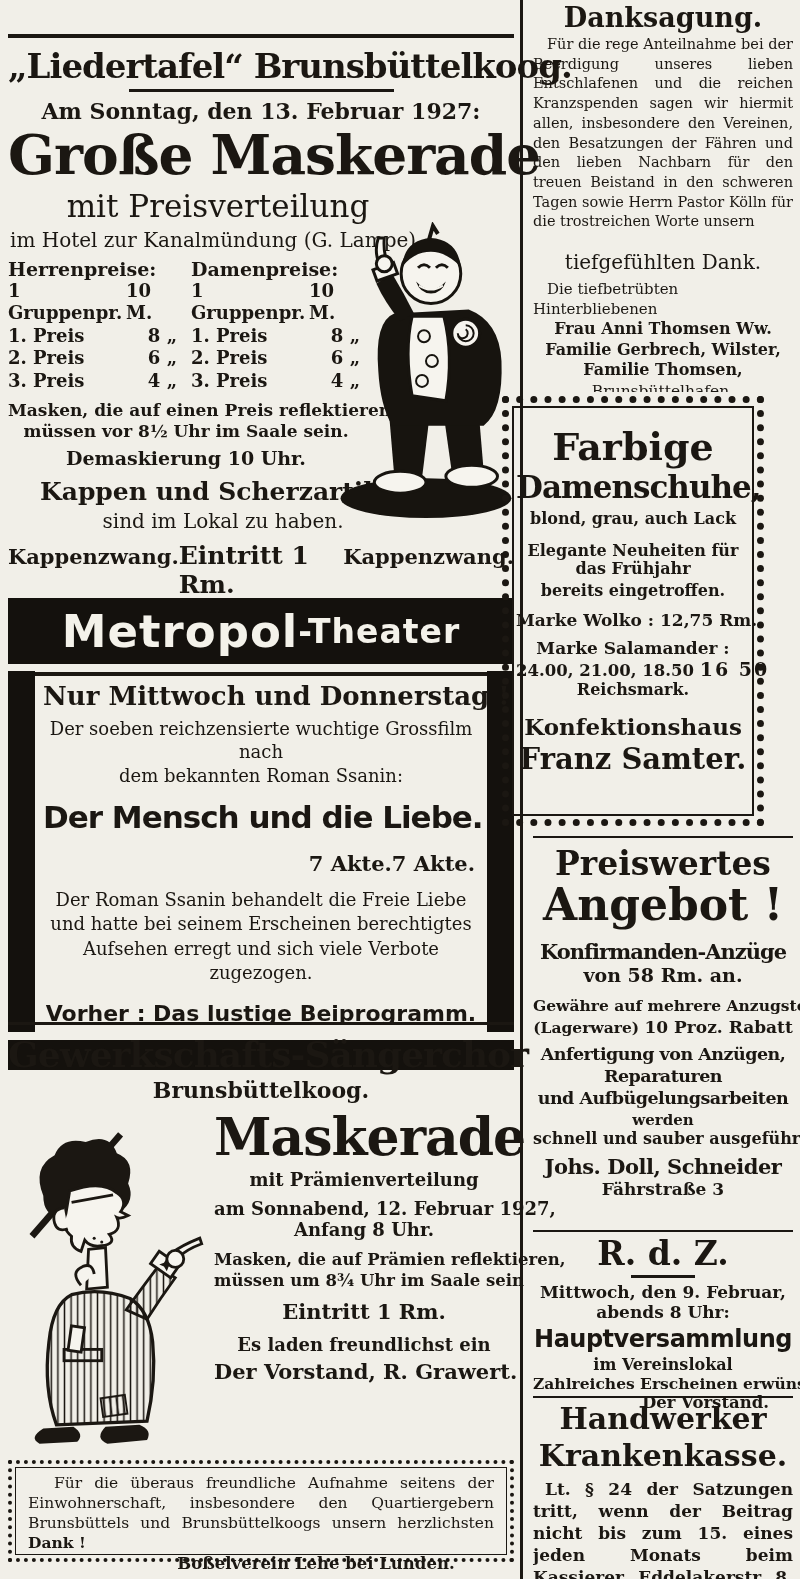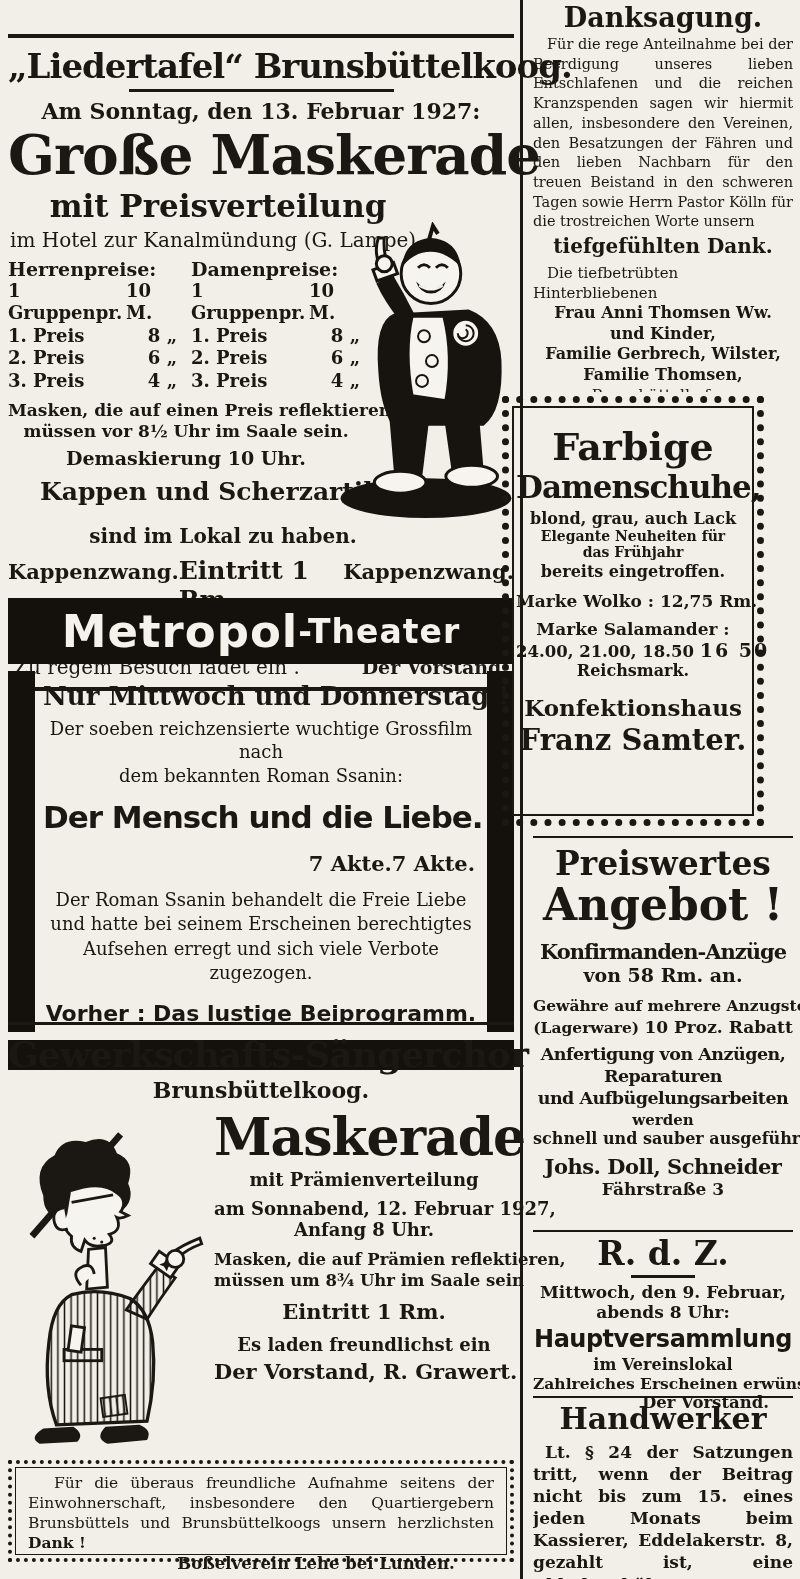--- a/index.html
+++ b/index.html
@@ -19,31 +19,31 @@
   
   #col-divider{left:520px;top:0;width:3px;height:1579px;background:#1b1712}
 
   
   #ad-liedertafel{left:8px;top:34px;width:506px;height:560px}
   .toprule{height:4px;background:#1b1712}
   .lt-title{font-size:34px;font-weight:bold;margin-top:8px;letter-spacing:-1px}
   .shortrule{width:265px;height:3px;background:#1b1712;margin:3px auto 6px}
   .lt-date{font-size:22px;font-weight:bold}
   .lt-head{font-size:55px;font-weight:bold;letter-spacing:-1px;line-height:1.05;margin-top:2px}
-  .lt-sub{font-size:31px;font-weight:bold;width:420px;text-align:center;margin-top:4px}
+  .lt-sub{font-size:31px;font-weight:normal;width:420px;text-align:center;margin-top:4px}
   .lt-venue{font-size:20px;margin-top:4px;padding-left:2px}
   .price-wrap{display:flex;width:352px;gap:14px;margin-top:6px}
   .price-col{flex:1}
   .price-head{font-size:19px;font-weight:bold}
   .price-row{display:flex;justify-content:space-between;font-size:18px;font-weight:bold;line-height:1.25}
   #clown-art{right:0;top:188px;width:180px;height:298px}
   .lt-masks{width:356px;text-align:center;font-size:17px;font-weight:bold;line-height:1.2;margin-top:8px}
   .lt-demask{width:356px;text-align:center;font-size:19px;font-weight:bold;margin-top:6px}
   .lt-kappen{width:430px;text-align:center;font-size:25px;font-weight:bold;margin-top:8px}
-  .lt-kappen-sub{width:430px;text-align:center;font-size:20px;font-weight:bold;margin-top:18px}
+  .lt-kappen-sub{width:430px;text-align:center;font-size:20px;font-weight:normal;margin-top:3px}
   .lt-zwang-row{display:flex;justify-content:flex-end;align-items:baseline;margin-top:8px}
   .lt-zwang{font-size:21px;font-weight:bold}
   .lt-eintritt{font-size:25px;font-weight:bold}
   .lt-mood-row{display:flex;justify-content:space-around;width:72%;margin:6px auto 0}
   .lt-mood{font-size:23px;font-weight:bold}
   .lt-close-row{display:flex;justify-content:space-between;align-items:baseline;margin-top:8px;padding:0 6px}
   .lt-invite{font-size:20px}
   .lt-sign{font-size:19px;font-weight:bold}
   .botrule{height:4px;background:#1b1712;margin-top:8px}
 
@@ -81,31 +81,31 @@
   
   #ad-bossel{left:8px;top:1460px;width:506px;height:102px;border:4px dotted #1b1712;padding:3px}
   .bx-inner{border:1px solid #1b1712;height:100%;padding:5px 12px}
   .bx-body{font-size:15.5px;text-align:justify;line-height:1.3;text-indent:26px}
   .bx-sign{font-size:16.5px;font-weight:bold;text-align:center;padding-left:110px}
 
   
   #sec-danksagung{left:533px;top:2px;width:260px;height:390px;overflow:hidden}
   .dk-title{font-size:27px;font-weight:bold}
   .dk-body{font-size:14.5px;line-height:1.36;text-indent:14px;margin-top:2px}
-  .dk-emph{font-size:20px;font-weight:bold;margin-top:2px}
+  .dk-emph{font-size:20px;font-weight:normal;margin-top:18px}
   .dk-intro{font-size:15px;line-height:1.3;text-indent:14px;margin-top:6px}
   .dk-name{font-size:16px;font-weight:bold;line-height:1.28}
   .dk-place{font-size:15.5px;line-height:1.3}
 
   #ad-samter{left:502px;top:396px;width:262px;height:430px;border:7px dotted #1b1712;padding:3px}
   .sm-inner{border:2px solid #1b1712;height:100%;padding:8px 2px;text-align:center}
   .sm-l1{font-size:38px;font-weight:bold;margin-top:8px}
   .sm-l2{font-size:31px;font-weight:bold;letter-spacing:-1px}
   .sm-l3{font-size:16px;font-weight:bold;margin-top:4px}
-  .sm-l4{font-size:14px;font-weight:bold;line-height:1.15;margin-top:0}
+  .sm-l4{font-size:16px;font-weight:bold;line-height:1.15;margin-top:14px}
   .sm-l5{font-size:16px;font-weight:bold;margin-top:2px}
   .sm-wolko{font-size:17px;font-weight:bold;margin-top:10px}
   .sm-sala{font-size:17px;font-weight:bold;margin-top:8px}
   .sm-prices{font-size:16.5px;font-weight:bold}
   .sm-prices .big{font-size:19px;letter-spacing:2px}
   .sm-rm{font-size:16px;font-weight:bold}
   .sm-haus{font-size:23px;font-weight:bold;margin-top:14px}
   .sm-name{font-size:29px;font-weight:bold;margin-top:2px}
 
   #ad-angebot{left:533px;top:836px;width:260px;height:394px}
@@ -315,21 +315,20 @@
     <div class="bx-sign nw">Boßelverein Lehe bei Lunden.</div>
   </div>
 </div>
 
 <div class="sec" id="sec-danksagung">
   <div class="dk-title ctr">Danksagung.</div>
   <div class="dk-body jst">Für die rege Anteilnahme bei der Beerdigung unseres lieben Entschlafenen und die reichen Kranzspenden sagen wir hiermit allen, insbesondere den Vereinen, den Besatzungen der Fähren und den lieben Nachbarn für den treuen Beistand in den schweren Tagen sowie Herrn Pastor Kölln für die trostreichen Worte unsern</div>
   <div class="dk-emph ctr nw">tiefgefühlten Dank.</div>
   <div class="dk-intro">Die tiefbetrübten Hinterbliebenen</div>
   <div class="dk-name ctr">Frau Anni Thomsen Ww.</div>
-  <div class="dk-name ctr">und Kinder,</div>
   <div class="dk-name ctr">Familie Gerbrech, Wilster,</div>
   <div class="dk-name ctr">Familie Thomsen,</div>
   <div class="dk-place ctr">Brunsbüttelhafen.</div>
 
 </div>
 
 <div class="sec" id="ad-samter">
   <div class="sm-inner">
     <div class="sm-l1 nw">Farbige</div>
     <div class="sm-l2 nw">Damenschuhe,</div>
@@ -375,14 +374,15 @@
   <div class="rz-date nw">Mittwoch,  den  9.  Februar,</div>
   <div class="rz-date nw">abends 8 Uhr:</div>
   <div class="rz-event ds nw">Hauptversammlung</div>
   <div class="rz-venue nw">im Vereinslokal</div>
   <div class="rz-note nw">Zahlreiches Erscheinen erwünscht.</div>
   <div class="rz-sign nw">Der Vorstand.</div>
 </div>
 
 <div class="sec" id="ad-krankenkasse">
   <div class="kk-title ctr nw">Handwerker</div>
+  <div class="kk-title ctr nw">Krankenkasse.</div>
   <div class="kk-body">Lt. § 24 der Satzungen tritt, wenn der Beitrag nicht bis zum 15. eines jeden Monats beim Kassierer, Eddelakerstr. 8, gezahlt ist, eine Abholegebühr von 20 Pfennig hinzu.</div>
 </div>
 
 </body></html>

